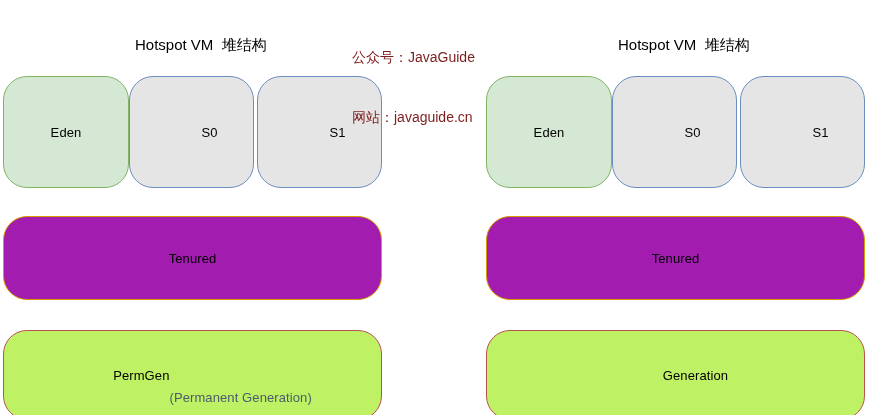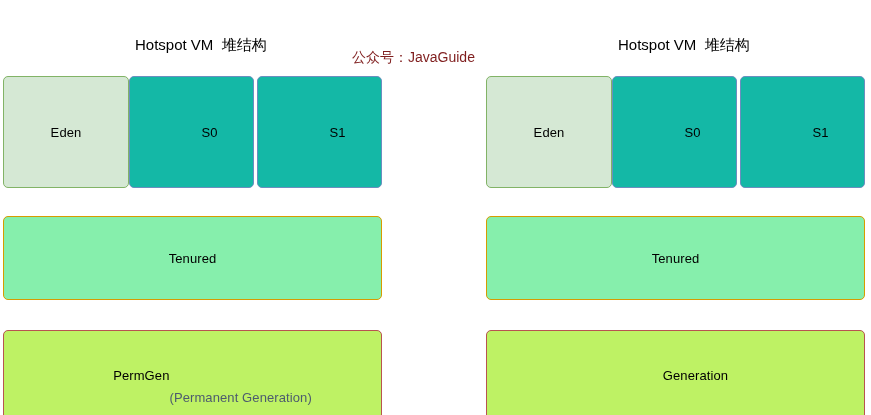--- a/index.html
+++ b/index.html
@@ -43,45 +43,45 @@
     width: 100%;
     display: flex;
     box-sizing: border-box;
   }
   .row-young   { top: 68px;  height: 112px; }
   .row-tenured { top: 208px; height: 84px; }
   .row-perm    { top: 322px; height: 90px; }
 
   .box {
     box-sizing: border-box;
-    border-radius: 5px;
+    border-radius: 24px;
     border-width: 1px;
     border-style: solid;
     display: flex;
     align-items: center;
     justify-content: center;
     font-size: 13px;
     letter-spacing: 0.1px;
     text-align: center;
   }
 
   .box-eden {
     background: #d5e8d4;
     border-color: #82b366;
     flex: 0 0 126px;
   }
   .box-surv {
-    background: #14b8a6;
+    background: #e5e5e5;
     border-color: #6c8ebf;
     flex: 1 1 0;
     padding-left: 36px;
   }
   .box-surv + .box-surv { margin-left: 3px; }
   .box-tenured {
-    background: #86efac;
+    background: #a21caf;
     border-color: #d79b00;
     flex: 1 1 100%;
   }
   .box-perm {
     background: #bef264;
     border-color: #b85450;
     flex: 1 1 100%;
     padding-left: 40px;
   }
 
@@ -165,13 +165,14 @@
     <div class="box box-perm">
       <span>Generation</span>
         <span class="sub-label"></span>
     </div>
   </div>
 
 </div>
 
 <div class="watermark">
   <span>公众号：JavaGuide</span>
+  <span>网站：javaguide.cn</span>
 </div>
 
 </body></html>

